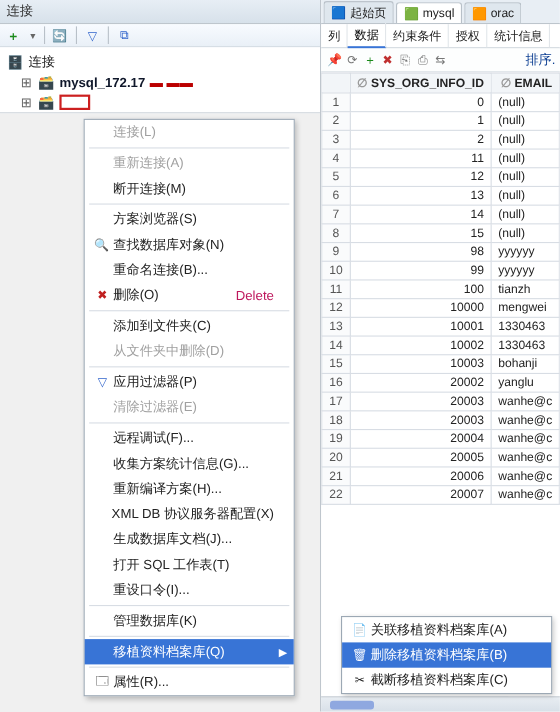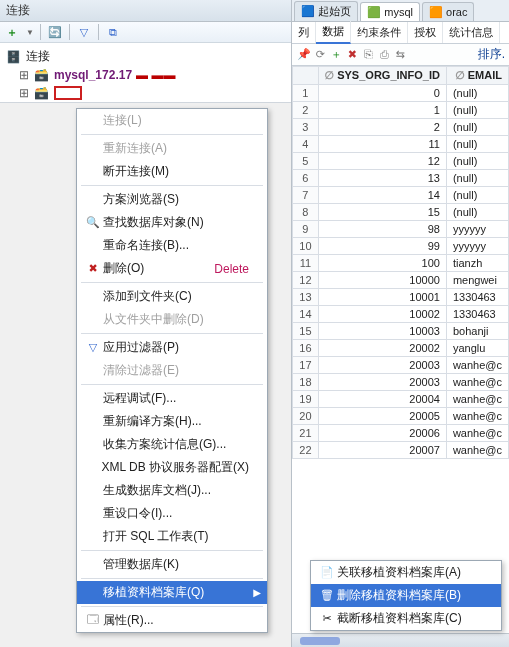--- a/index.html
+++ b/index.html
@@ -13,21 +13,21 @@
   .panel-title { background: linear-gradient(#e7eef5,#d7e1ea); border-bottom: 1px solid #b8c0c8; padding: 2px 6px; font-weight: normal; color: #333; display: flex; align-items: center; }
   .panel-toolbar { background: linear-gradient(#f8fbff,#e9f0f7); border-bottom: 1px solid #cfd8e0; padding: 2px 4px; display: flex; align-items: center; gap: 6px; }
   .tb-icon { width: 16px; height: 16px; display:inline-flex;align-items:center;justify-content:center; font-size: 11px; cursor: pointer; }
   .vdivider { width:1px; height:16px; background:#b8c0c8; }
 
   .tree { padding: 4px 4px 8px 4px; background: #fff; height: 60px; overflow: hidden; border-bottom: 1px solid #d0d6dd; }
   .tree-row { display: flex; align-items: center; gap: 4px; padding: 1px 2px; white-space: nowrap; }
   .tree-row .twisty { width: 12px; text-align: center; color: #666; }
   .tree-row .tree-icon { width: 16px; height: 16px; display:inline-flex;align-items:center;justify-content:center; }
   .indent1 { padding-left: 14px; }
-  .conn-name { color: #701a75; font-weight: bold; }
+  .conn-name { color: #0f172a; font-weight: bold; }
   .redbox { border: 2px solid #cc2020; padding: 0 20px 0 4px; display:inline-block; height:14px; }
   .strike { color: #b00; }
 
   
   .context-menu { position: absolute; left: 76px; top: 108px; width: 192px; background: #fff; border: 1px solid #9ca8b4; box-shadow: 2px 2px 5px rgba(0,0,0,0.25); z-index: 50; }
   .context-menu .mi { display:flex; align-items:center; padding: 3px 18px 3px 6px; position: relative; white-space: nowrap; }
   .context-menu .mi .mi-icon { width: 20px; height: 16px; display:inline-flex;align-items:center;justify-content:center; font-size:11px; }
   .context-menu .mi .mi-label { flex:1; }
   .context-menu .mi .mi-short { color:#be185d; }
   .context-menu .mi.disabled { color:#a0a0a0; }
@@ -314,41 +314,41 @@
       <span class="mi-icon"></span>
       <span class="mi-label">清除过滤器(E)</span>
     </div>
     <div class="sep"></div>
     <div class="mi">
       <span class="mi-icon"></span>
       <span class="mi-label">远程调试(F)...</span>
     </div>
     <div class="mi">
       <span class="mi-icon"></span>
+      <span class="mi-label">收集方案统计信息(G)...</span>
+    </div>
+    <div class="mi">
+      <span class="mi-icon"></span>
       <span class="mi-label">重新编译方案(H)...</span>
     </div>
     <div class="mi">
       <span class="mi-icon"></span>
-      <span class="mi-label">收集方案统计信息(G)...</span>
-    </div>
-    <div class="mi">
-      <span class="mi-icon"></span>
       <span class="mi-label">XML DB 协议服务器配置(X)</span>
     </div>
     <div class="mi">
       <span class="mi-icon"></span>
       <span class="mi-label">生成数据库文档(J)...</span>
     </div>
     <div class="mi">
       <span class="mi-icon"></span>
+      <span class="mi-label">打开 SQL 工作表(T)</span>
+    </div>
+    <div class="mi">
+      <span class="mi-icon"></span>
       <span class="mi-label">重设口令(I)...</span>
-    </div>
-    <div class="mi">
-      <span class="mi-icon"></span>
-      <span class="mi-label">打开 SQL 工作表(T)</span>
     </div>
     <div class="sep"></div>
     <div class="mi">
       <span class="mi-icon"></span>
       <span class="mi-label">管理数据库(K)</span>
     </div>
     <div class="sep"></div>
     <div class="mi highlight">
       <span class="mi-icon"></span>
       <span class="mi-label">移植资料档案库(Q)</span>

